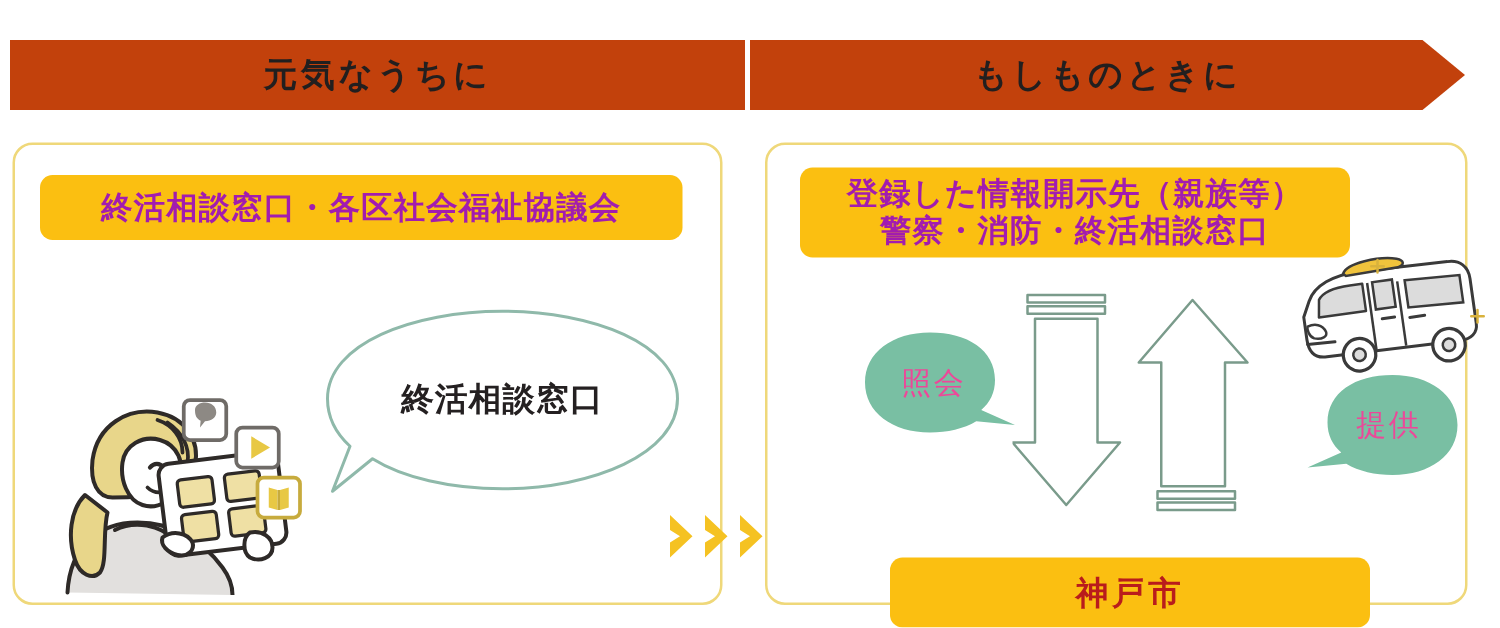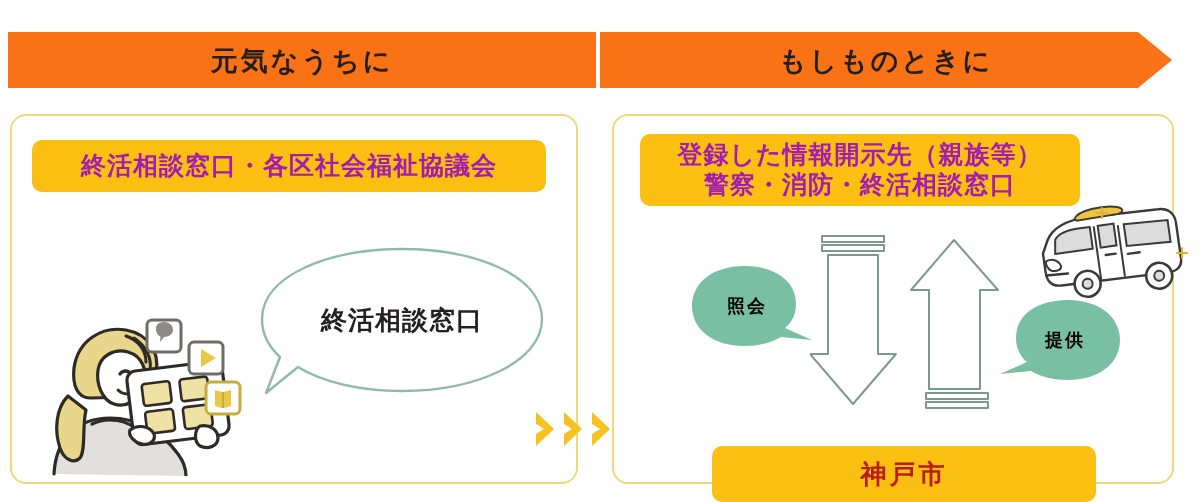--- a/index.html
+++ b/index.html
@@ -13,21 +13,21 @@
     position: relative;
     overflow: hidden;
     font-family: "DejaVu Sans", "Liberation Sans", sans-serif;
   }
 
   
   .ribbon {
     position: absolute;
     top: 32px;
     height: 56px;
-    background: #f97316;
+    background: #c2410c;
     display: flex;
     align-items: center;
     justify-content: center;
   }
   .ribbon-left {
     left: 8px;
     width: 588px;
   }
   .ribbon-right {
     left: 600px;
@@ -137,27 +137,27 @@
     width: 126px;
     height: 84px;
   }
   .bubble-green svg { position: absolute; inset: 0; }
   .bubble-green .bubble-label {
     position: absolute;
     inset: 0;
     display: flex;
     align-items: center;
     justify-content: center;
-    font-size: 18px;
-    font-weight: 700;
-    color: #000000;
+    font-size: 24px;
+    font-weight: 400;
+    color: #ec4899;
     letter-spacing: 2px;
   }
   .bubble-shokai  { left: 688px; top: 264px; }
-  .bubble-teikyou { left: 998px; top: 298px; }
+  .bubble-teikyou { left: 1044px; top: 298px; }
   .bubble-teikyou .bubble-label { padding-left: 8px; }
   .bubble-shokai  .bubble-label { padding-right: 8px; }
 
   
   .arrows {
     position: absolute;
     left: 810px;
     top: 232px;
     width: 190px;
     height: 182px;

